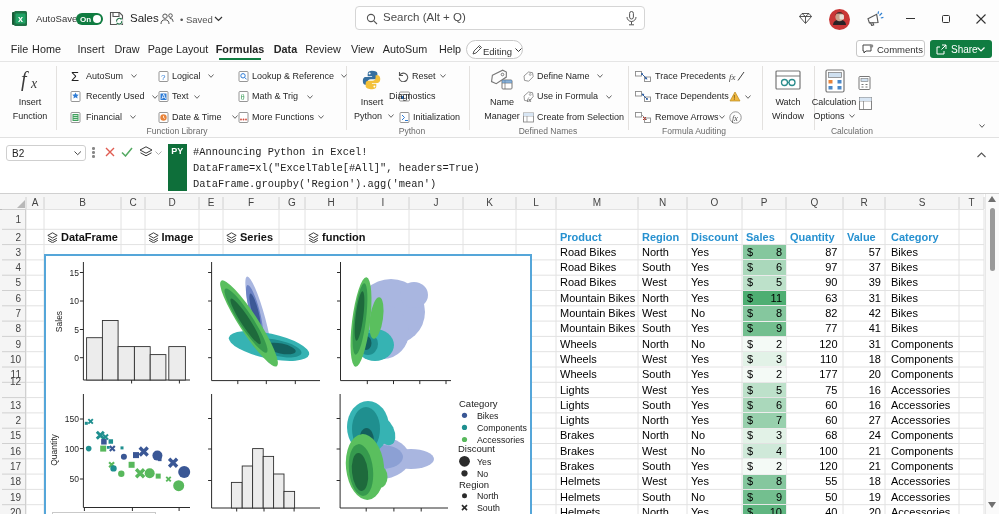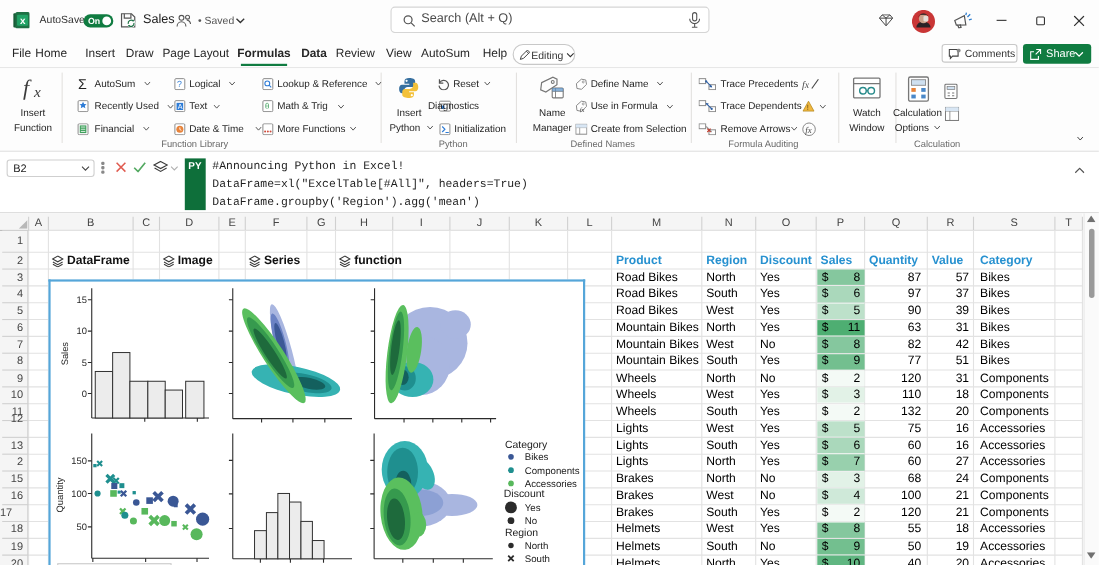--- a/index.html
+++ b/index.html
@@ -487,21 +487,21 @@
 <div class="a" style="left:0;top:308.0px;width:21px;font-size:10px;color:#444;text-align:right">7</div>
 <div class="a" style="left:0;top:323.2px;width:21px;font-size:10px;color:#444;text-align:right">8</div>
 <div class="a" style="left:0;top:338.6px;width:21px;font-size:10px;color:#444;text-align:right">9</div>
 <div class="a" style="left:0;top:353.9px;width:21px;font-size:10px;color:#444;text-align:right">10</div>
 <div class="a" style="left:0;top:369.1px;width:21px;font-size:10px;color:#444;text-align:right">11</div>
 <div class="a" style="left:0;top:376px;width:21px;font-size:10px;color:#444;text-align:right">12</div>
 <div class="a" style="left:0;top:399.8px;width:21px;font-size:10px;color:#444;text-align:right">13</div>
 <div class="a" style="left:0;top:415.1px;width:21px;font-size:10px;color:#444;text-align:right">2</div>
 <div class="a" style="left:0;top:430.4px;width:21px;font-size:10px;color:#444;text-align:right">15</div>
 <div class="a" style="left:0;top:445.6px;width:21px;font-size:10px;color:#444;text-align:right">16</div>
-<div class="a" style="left:0;top:461.0px;width:21px;font-size:10px;color:#444;">17</div>
+<div class="a" style="left:0;top:461.0px;width:21px;font-size:10px;color:#444;text-align:right">17</div>
 <div class="a" style="left:0;top:476.2px;width:21px;font-size:10px;color:#444;text-align:right">18</div>
 <div class="a" style="left:0;top:491.6px;width:21px;font-size:10px;color:#444;text-align:right">19</div>
 <div class="a" style="left:0;top:506.9px;width:21px;font-size:10px;color:#444;text-align:right">20</div>
 <svg class="a" style="left:47px;top:231.5px" width="11" height="11" viewBox="0 0 11 11">
 <path d="M5.5 0.8 L10.2 3.4 5.5 6 0.8 3.4 z" fill="none" stroke="#3a3a3a" stroke-width="0.95"></path>
 <path d="M1.1 6.2 L5.5 8.6 9.9 6.2" fill="none" stroke="#3a3a3a" stroke-width="0.95"></path>
 <path d="M1.1 8.3 L5.5 10.7 9.9 8.3" fill="none" stroke="#3a3a3a" stroke-width="0.95"></path>
   </svg>
 <div class="a" style="left:61px;top:230.5px;font-size:11px;font-weight:600;color:#111">DataFrame</div>
 <svg class="a" style="left:147.5px;top:231.5px" width="11" height="11" viewBox="0 0 11 11">
@@ -574,21 +574,21 @@
 <div class="a" style="left:786px;top:307.0px;width:51.5px;text-align:right;font-size:11px;color:#000;white-space:nowrap">82</div>
 <div class="a" style="left:843px;top:307.0px;width:38px;text-align:right;font-size:11px;color:#000;white-space:nowrap">42</div>
 <div class="a" style="left:891px;top:307.0px;font-size:11px;color:#000;white-space:nowrap">Bikes</div>
 <div class="a" style="left:742.5px;top:321.6px;width:43px;height:14.3px;background:rgb(115,191,143)"></div>
 <div class="a" style="left:560px;top:322.2px;font-size:11px;color:#000;white-space:nowrap">Mountain Bikes</div>
 <div class="a" style="left:642px;top:322.2px;font-size:11px;color:#000;white-space:nowrap">South</div>
 <div class="a" style="left:691px;top:322.2px;font-size:11px;color:#000;white-space:nowrap">Yes</div>
 <div class="a" style="left:747px;top:322.2px;font-size:11px;color:#000;white-space:nowrap">$</div>
 <div class="a" style="left:742px;top:322.2px;width:40px;text-align:right;font-size:11px;color:#000;white-space:nowrap">9</div>
 <div class="a" style="left:786px;top:322.2px;width:51.5px;text-align:right;font-size:11px;color:#000;white-space:nowrap">77</div>
-<div class="a" style="left:843px;top:322.2px;width:38px;text-align:right;font-size:11px;color:#000;white-space:nowrap">51</div>
+<div class="a" style="left:843px;top:322.2px;width:38px;text-align:right;font-size:11px;color:#000;white-space:nowrap">41</div>
 <div class="a" style="left:891px;top:322.2px;font-size:11px;color:#000;white-space:nowrap">Bikes</div>
 <div class="a" style="left:742.5px;top:336.9px;width:43px;height:14.3px;background:rgb(244,250,246)"></div>
 <div class="a" style="left:560px;top:337.6px;font-size:11px;color:#000;white-space:nowrap">Wheels</div>
 <div class="a" style="left:642px;top:337.6px;font-size:11px;color:#000;white-space:nowrap">North</div>
 <div class="a" style="left:691px;top:337.6px;font-size:11px;color:#000;white-space:nowrap">No</div>
 <div class="a" style="left:747px;top:337.6px;font-size:11px;color:#000;white-space:nowrap">$</div>
 <div class="a" style="left:742px;top:337.6px;width:40px;text-align:right;font-size:11px;color:#000;white-space:nowrap">2</div>
 <div class="a" style="left:786px;top:337.6px;width:51.5px;text-align:right;font-size:11px;color:#000;white-space:nowrap">120</div>
 <div class="a" style="left:843px;top:337.6px;width:38px;text-align:right;font-size:11px;color:#000;white-space:nowrap">31</div>
 <div class="a" style="left:891px;top:337.6px;font-size:11px;color:#000;white-space:nowrap">Components</div>
@@ -600,21 +600,21 @@
 <div class="a" style="left:742px;top:352.9px;width:40px;text-align:right;font-size:11px;color:#000;white-space:nowrap">3</div>
 <div class="a" style="left:786px;top:352.9px;width:51.5px;text-align:right;font-size:11px;color:#000;white-space:nowrap">110</div>
 <div class="a" style="left:843px;top:352.9px;width:38px;text-align:right;font-size:11px;color:#000;white-space:nowrap">18</div>
 <div class="a" style="left:891px;top:352.9px;font-size:11px;color:#000;white-space:nowrap">Components</div>
 <div class="a" style="left:742.5px;top:367.5px;width:43px;height:14.3px;background:rgb(244,250,246)"></div>
 <div class="a" style="left:560px;top:368.1px;font-size:11px;color:#000;white-space:nowrap">Wheels</div>
 <div class="a" style="left:642px;top:368.1px;font-size:11px;color:#000;white-space:nowrap">South</div>
 <div class="a" style="left:691px;top:368.1px;font-size:11px;color:#000;white-space:nowrap">Yes</div>
 <div class="a" style="left:747px;top:368.1px;font-size:11px;color:#000;white-space:nowrap">$</div>
 <div class="a" style="left:742px;top:368.1px;width:40px;text-align:right;font-size:11px;color:#000;white-space:nowrap">2</div>
-<div class="a" style="left:786px;top:368.1px;width:51.5px;text-align:right;font-size:11px;color:#000;white-space:nowrap">132</div>
+<div class="a" style="left:786px;top:368.1px;width:51.5px;text-align:right;font-size:11px;color:#000;white-space:nowrap">177</div>
 <div class="a" style="left:843px;top:368.1px;width:38px;text-align:right;font-size:11px;color:#000;white-space:nowrap">20</div>
 <div class="a" style="left:891px;top:368.1px;font-size:11px;color:#000;white-space:nowrap">Components</div>
 <div class="a" style="left:742.5px;top:382.8px;width:43px;height:14.3px;background:rgb(189,225,202)"></div>
 <div class="a" style="left:560px;top:383.5px;font-size:11px;color:#000;white-space:nowrap">Lights</div>
 <div class="a" style="left:642px;top:383.5px;font-size:11px;color:#000;white-space:nowrap">West</div>
 <div class="a" style="left:691px;top:383.5px;font-size:11px;color:#000;white-space:nowrap">Yes</div>
 <div class="a" style="left:747px;top:383.5px;font-size:11px;color:#000;white-space:nowrap">$</div>
 <div class="a" style="left:742px;top:383.5px;width:40px;text-align:right;font-size:11px;color:#000;white-space:nowrap">5</div>
 <div class="a" style="left:786px;top:383.5px;width:51.5px;text-align:right;font-size:11px;color:#000;white-space:nowrap">75</div>
 <div class="a" style="left:843px;top:383.5px;width:38px;text-align:right;font-size:11px;color:#000;white-space:nowrap">16</div>

